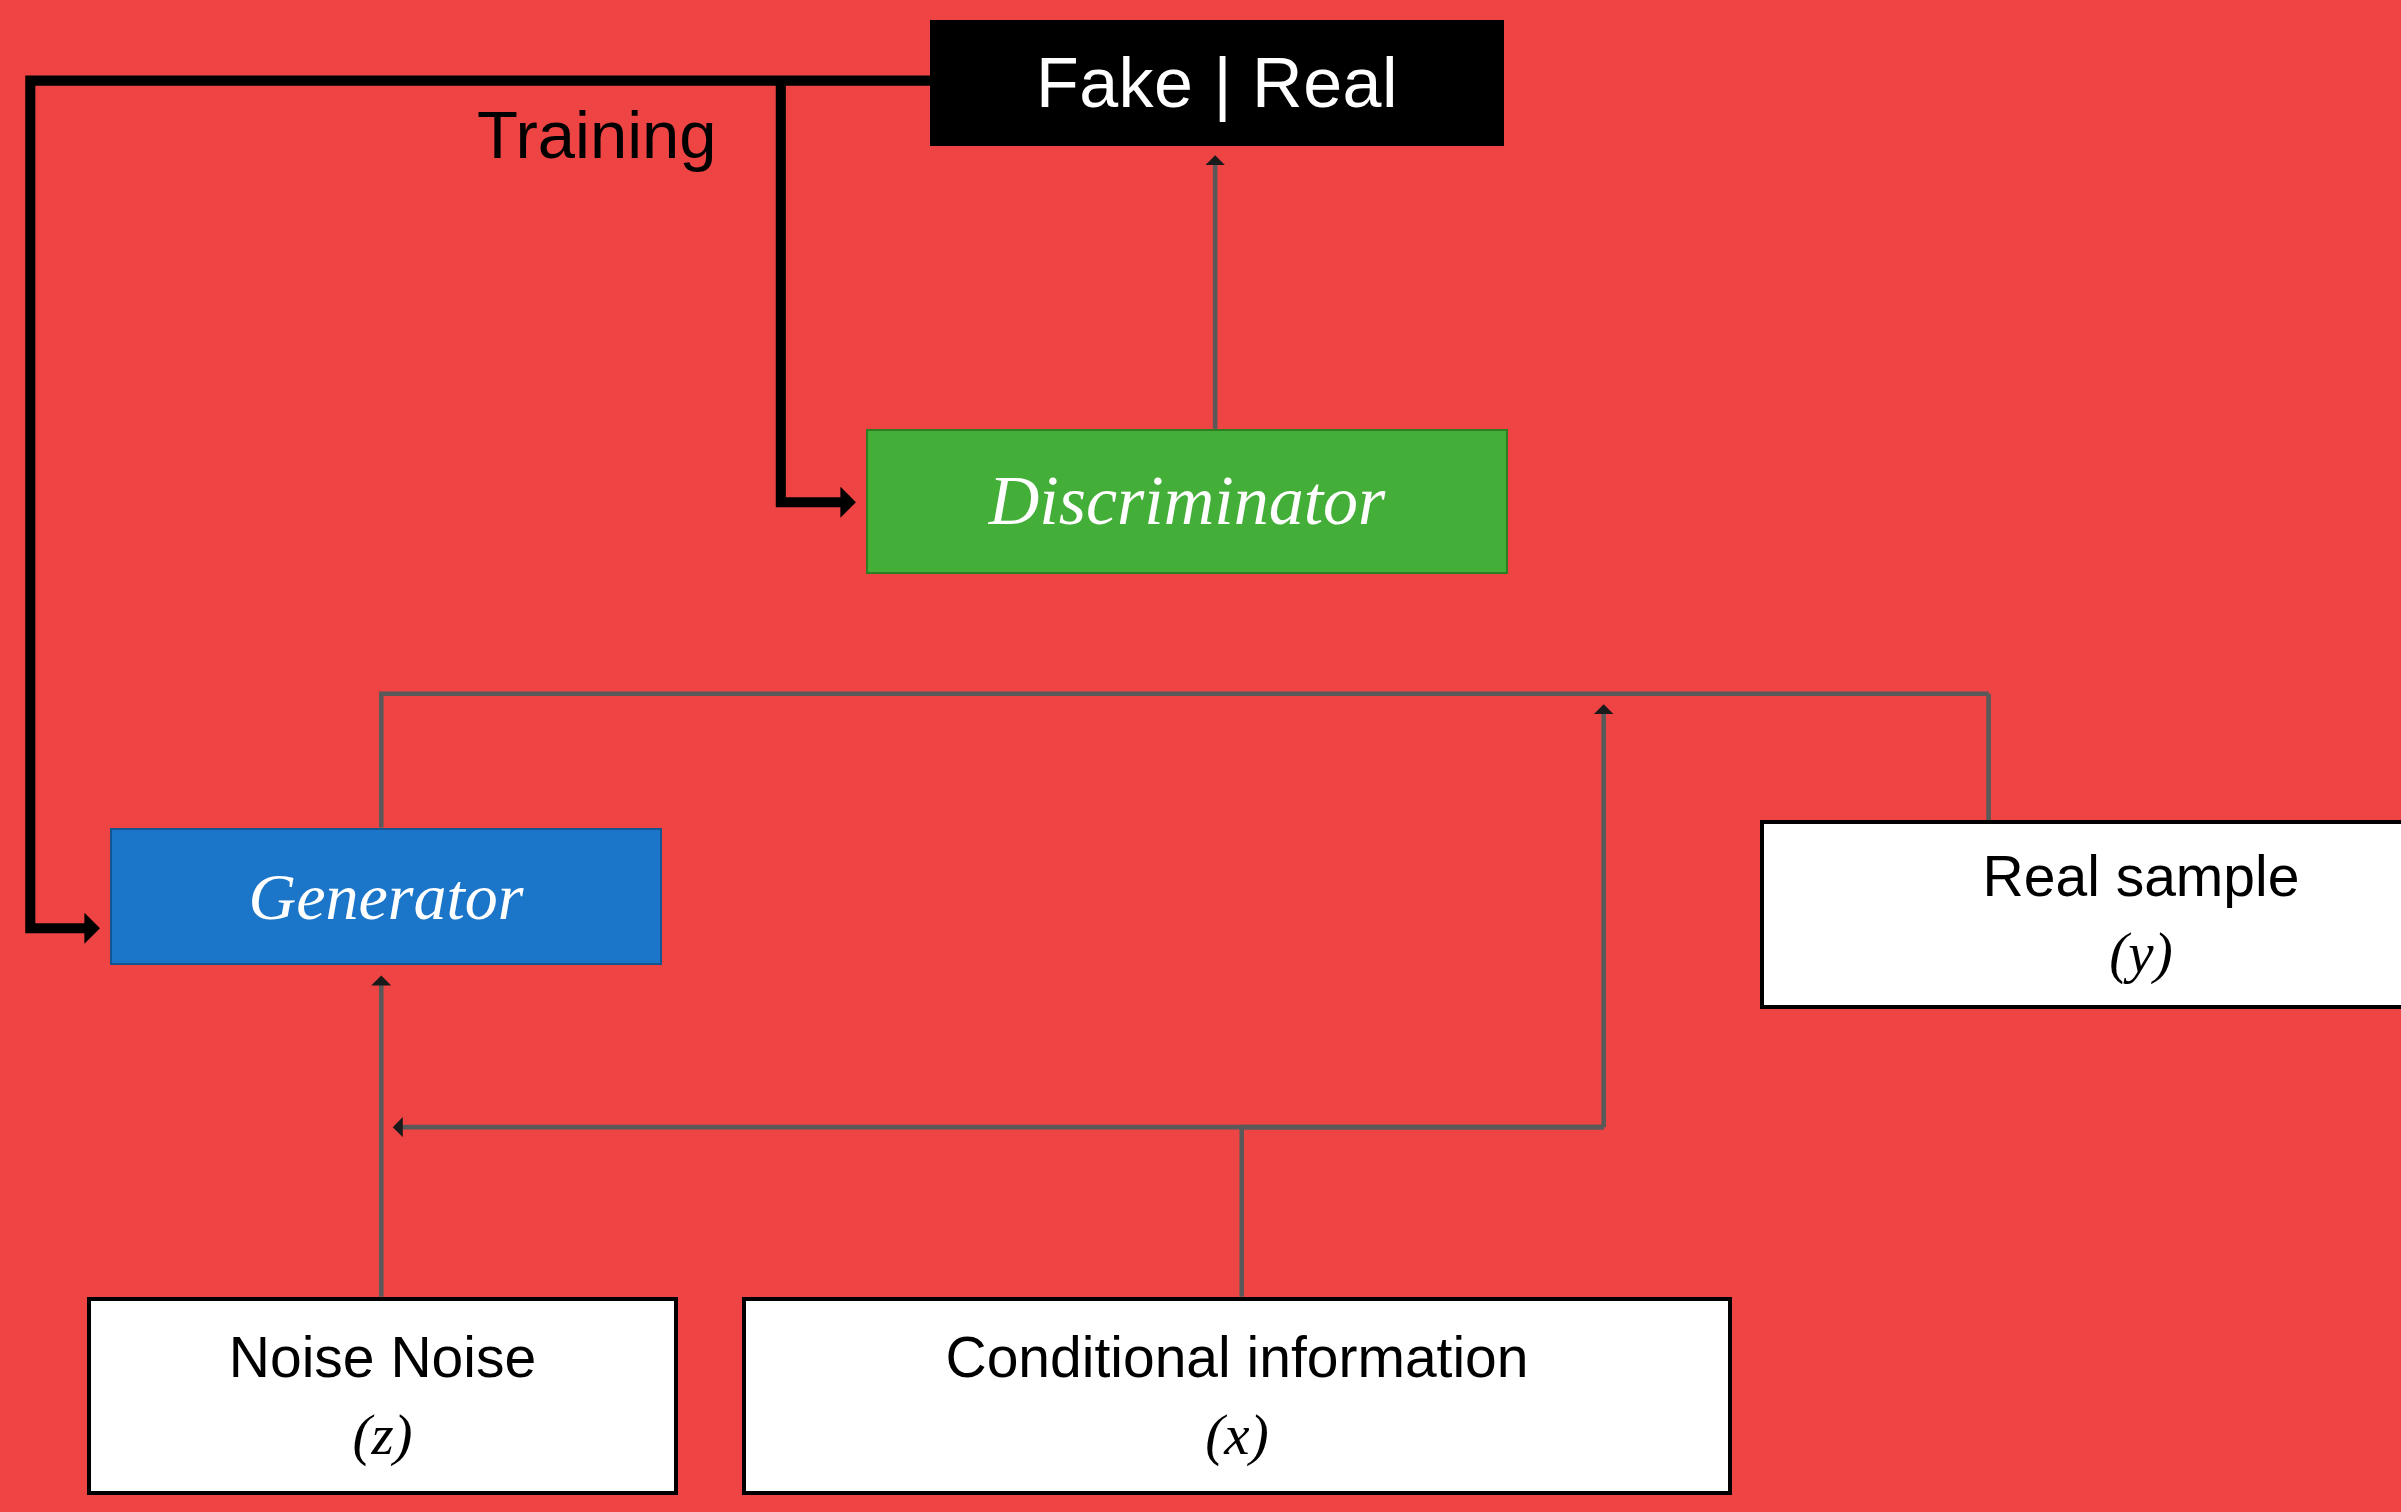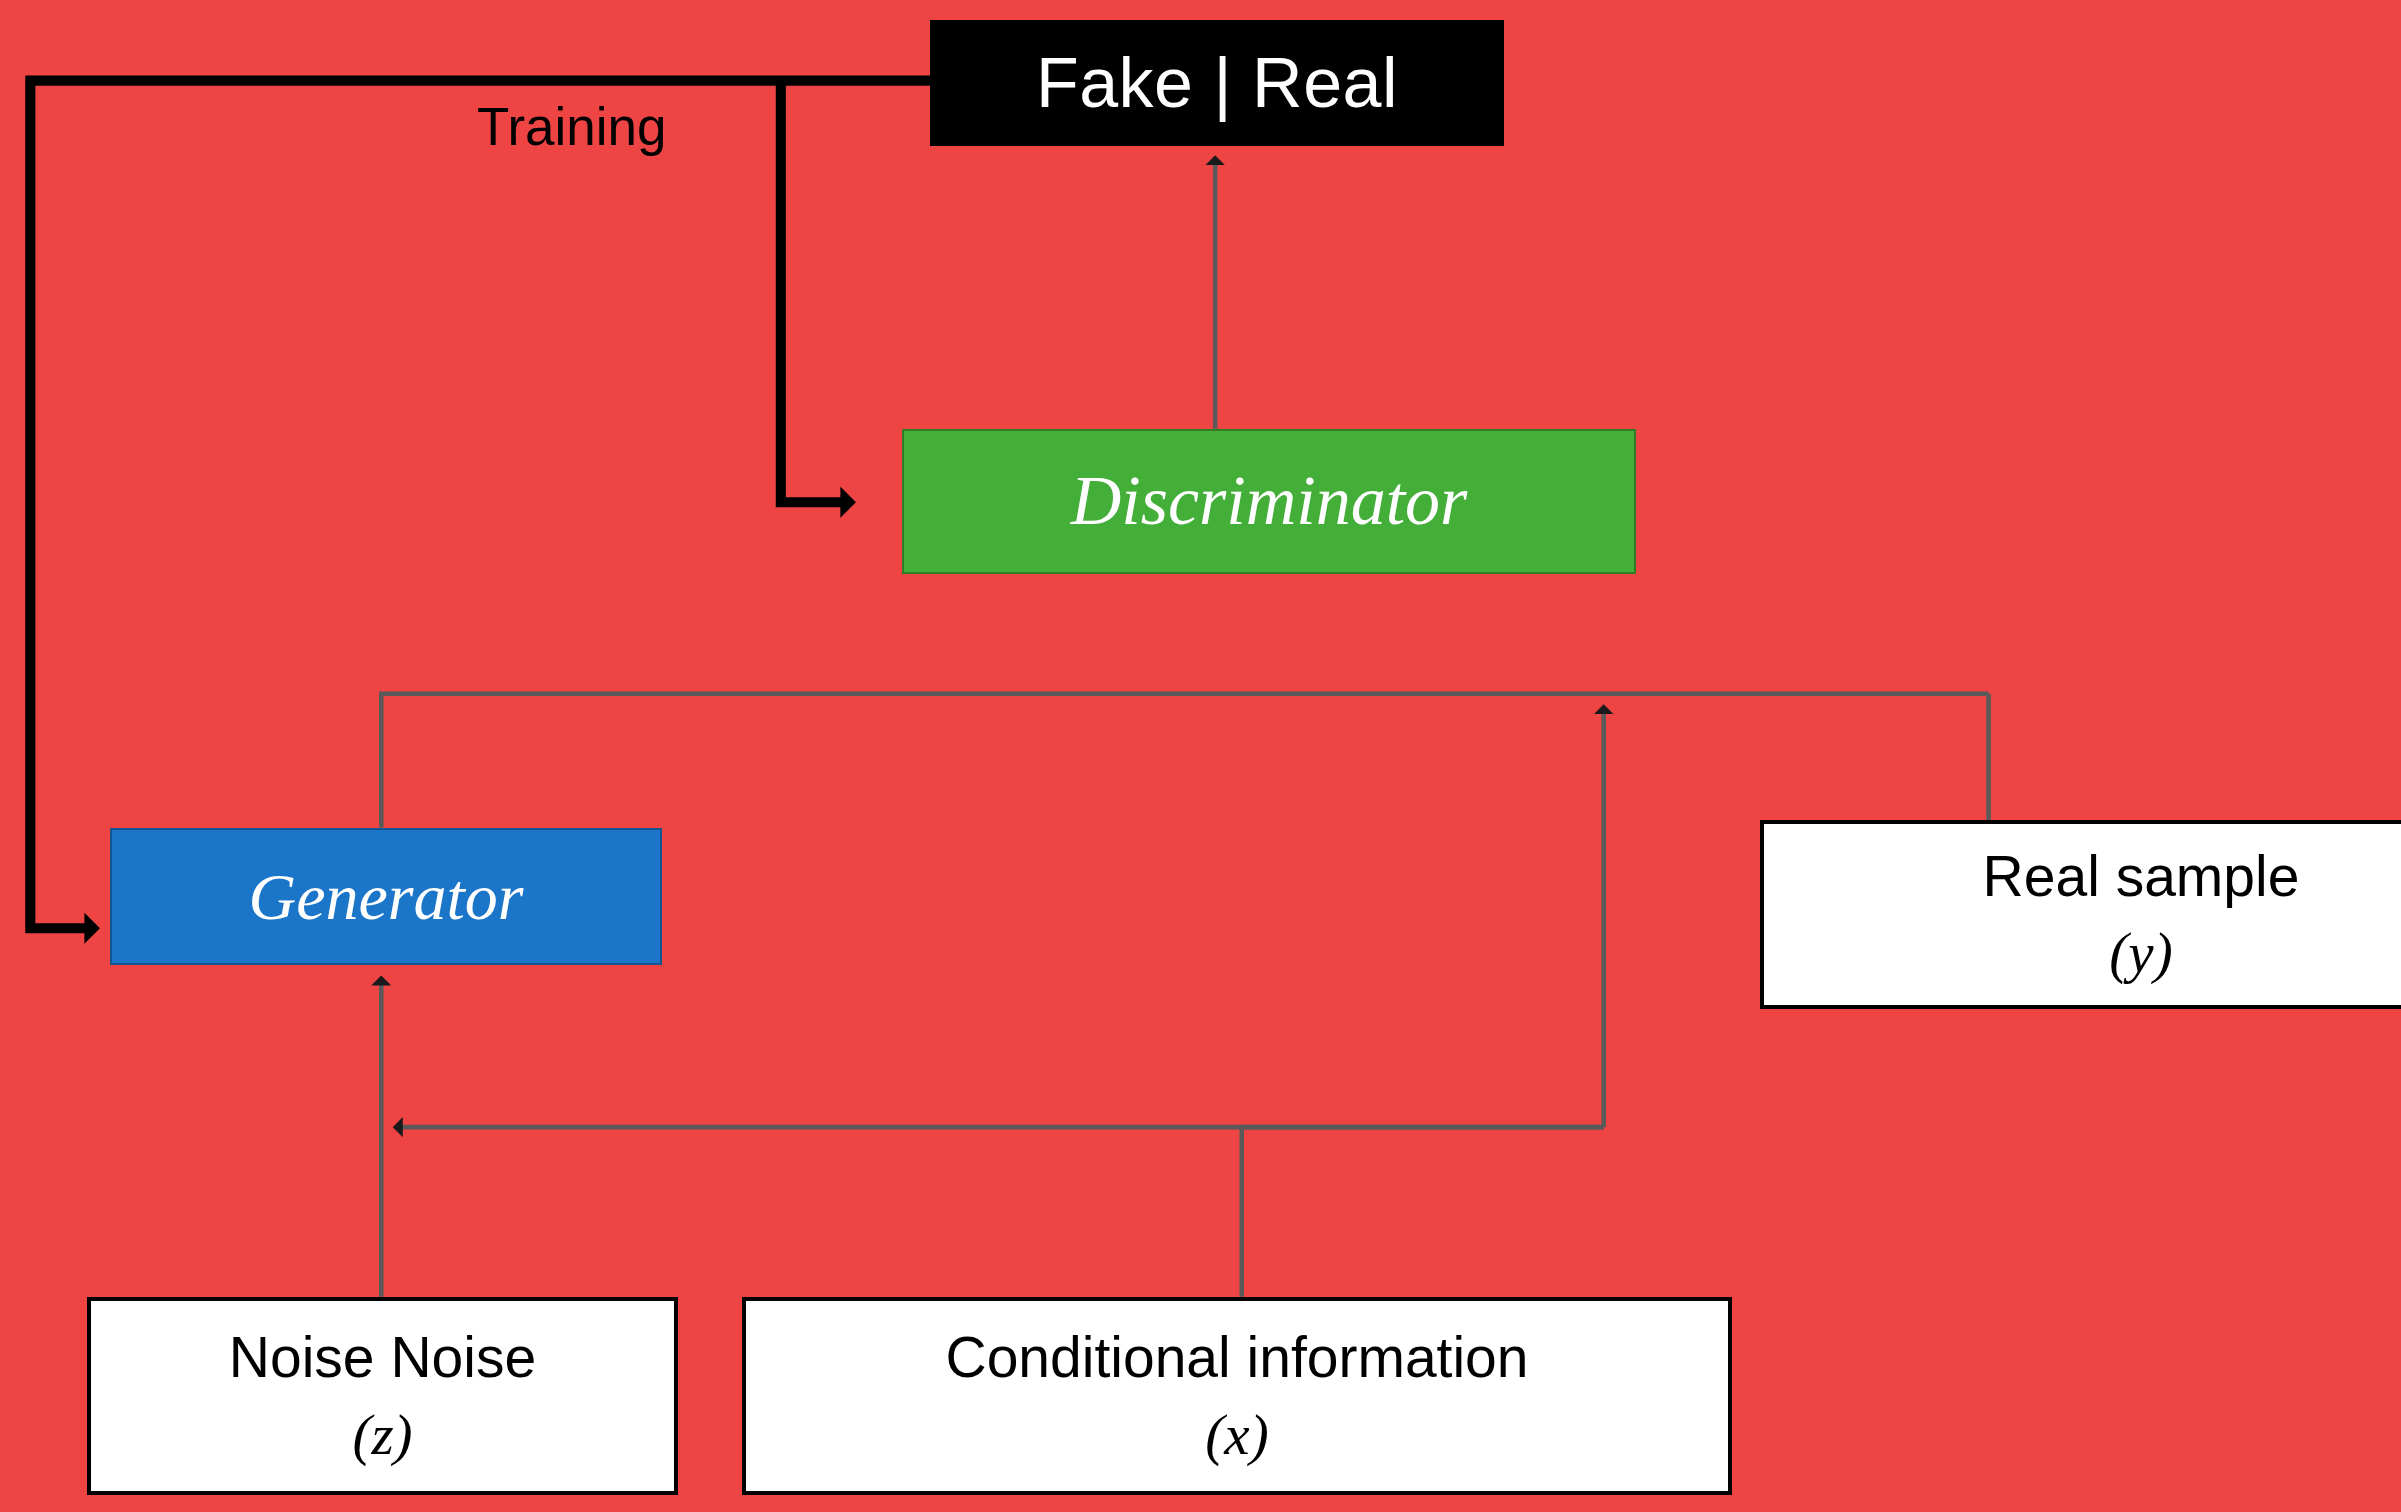--- a/index.html
+++ b/index.html
@@ -41,29 +41,28 @@
     height: 126px;
     background: #000000;
     color: #ffffff;
     font-size: 70px;
     letter-spacing: 0.5px;
   }
   
   .node-discriminator {
     left: 866px;
     top: 429px;
-    width: 734px;
+    width: 642px;
     height: 145px;
     background: #43ae38;
     border: 2.7px solid #2e7d25;
     color: #ffffff;
     font-family: "Liberation Serif", serif;
     font-style: italic;
     font-size: 70px;
-    margin-left: 36px;
   }
   
   .node-generator {
     left: 110px;
     top: 828px;
     width: 552px;
     height: 137px;
     background: #1b76c9;
     border: 2.7px solid #14558f;
     color: #ffffff;
@@ -106,21 +105,21 @@
   }
   
   .label {
     position: absolute;
     color: #000000;
     white-space: nowrap;
   }
   .label-training {
     left: 477px;
     top: 96px;
-    font-size: 53px;
+    font-size: 67px;
   }
   .label-gz {
     left: 438px;
     top: 585px;
     font-family: "Liberation Serif", serif;
     font-style: italic;
     font-size: 57px;
   }
 </style>
 </head>

